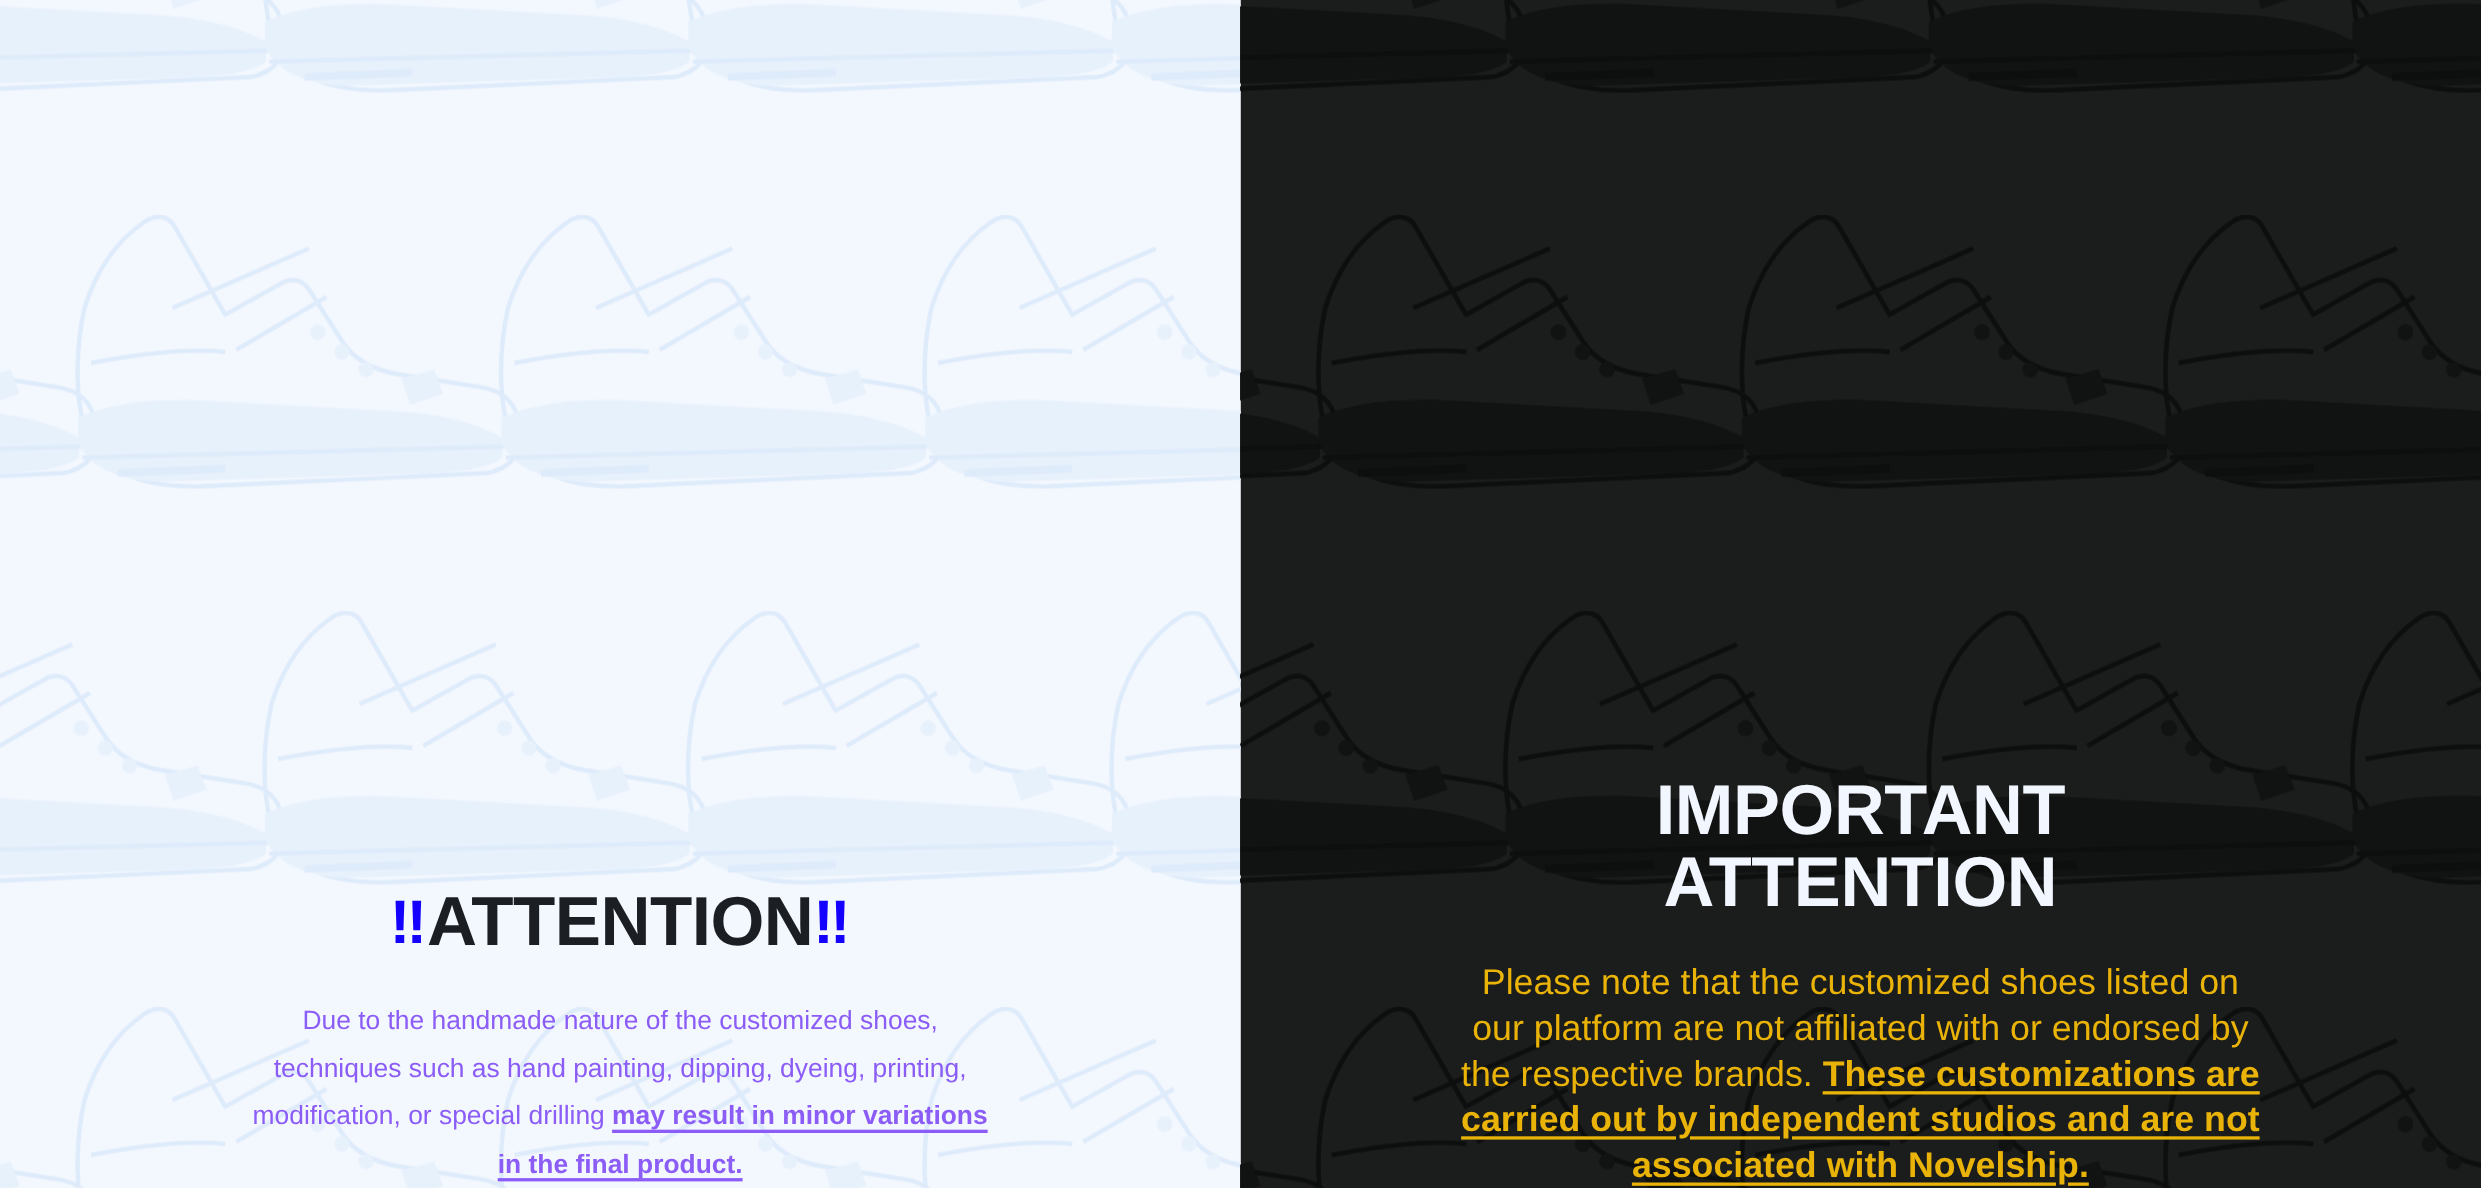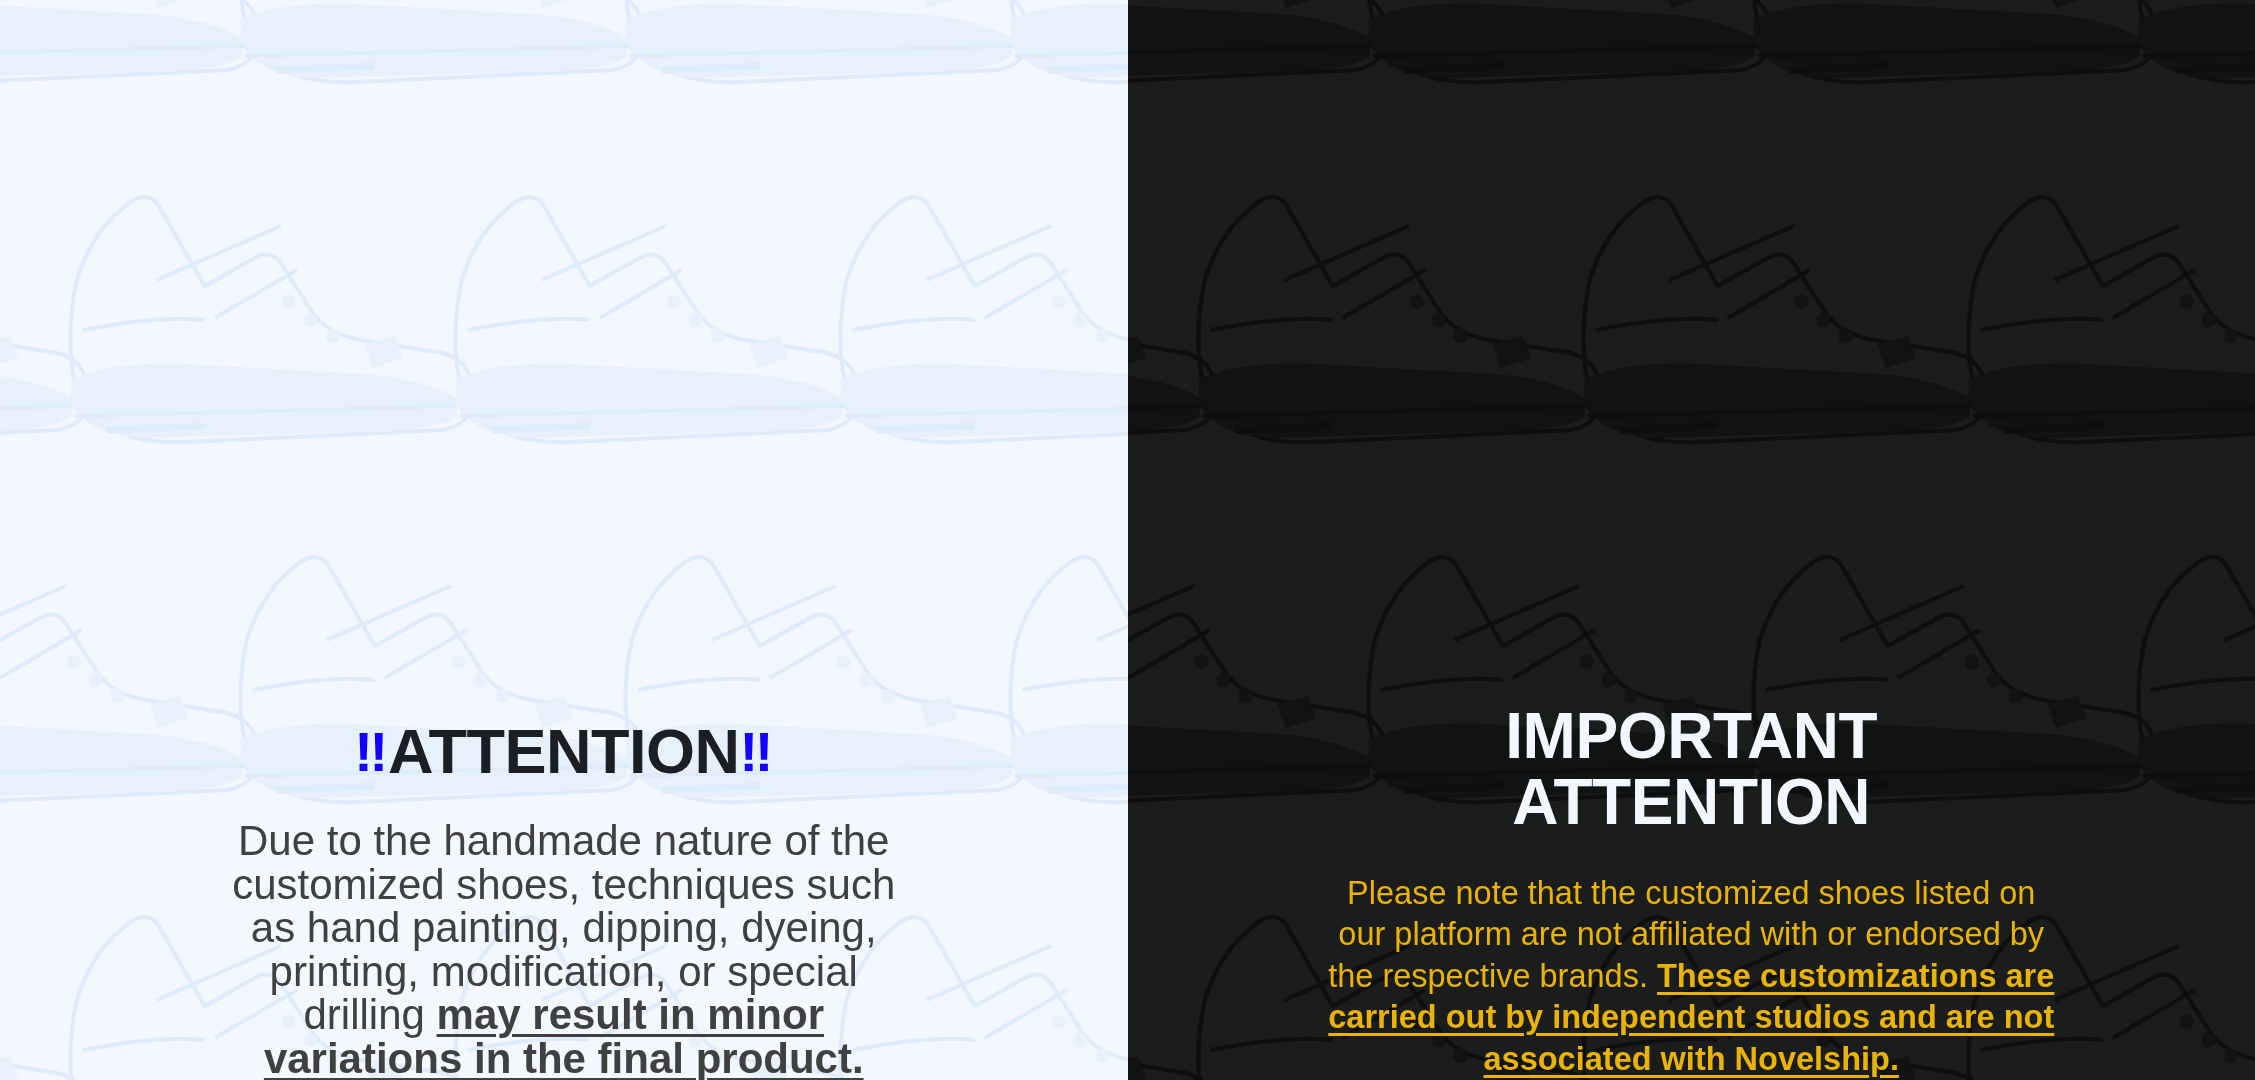--- a/index.html
+++ b/index.html
@@ -61,23 +61,23 @@
     white-space: nowrap;
     font-stretch: condensed;
   }
   .panel-left .heading .bang {
     color: #1400ff;
     font-size: 56px;
     letter-spacing: 0px;
     vertical-align: 2px;
   }
   .panel-left .body-text {
-    font-size: 42px;
+    font-size: 24px;
     line-height: 43.5px;
-    color: #404040;
+    color: #8b5cf6;
     margin: 0;
     font-weight: 400;
     font-stretch: condensed;
     padding: 0 78px;
   }
   .panel-left .body-text .em {
     font-weight: 700;
     text-decoration: underline;
     text-decoration-thickness: 2.6px;
     text-underline-offset: 5px;

